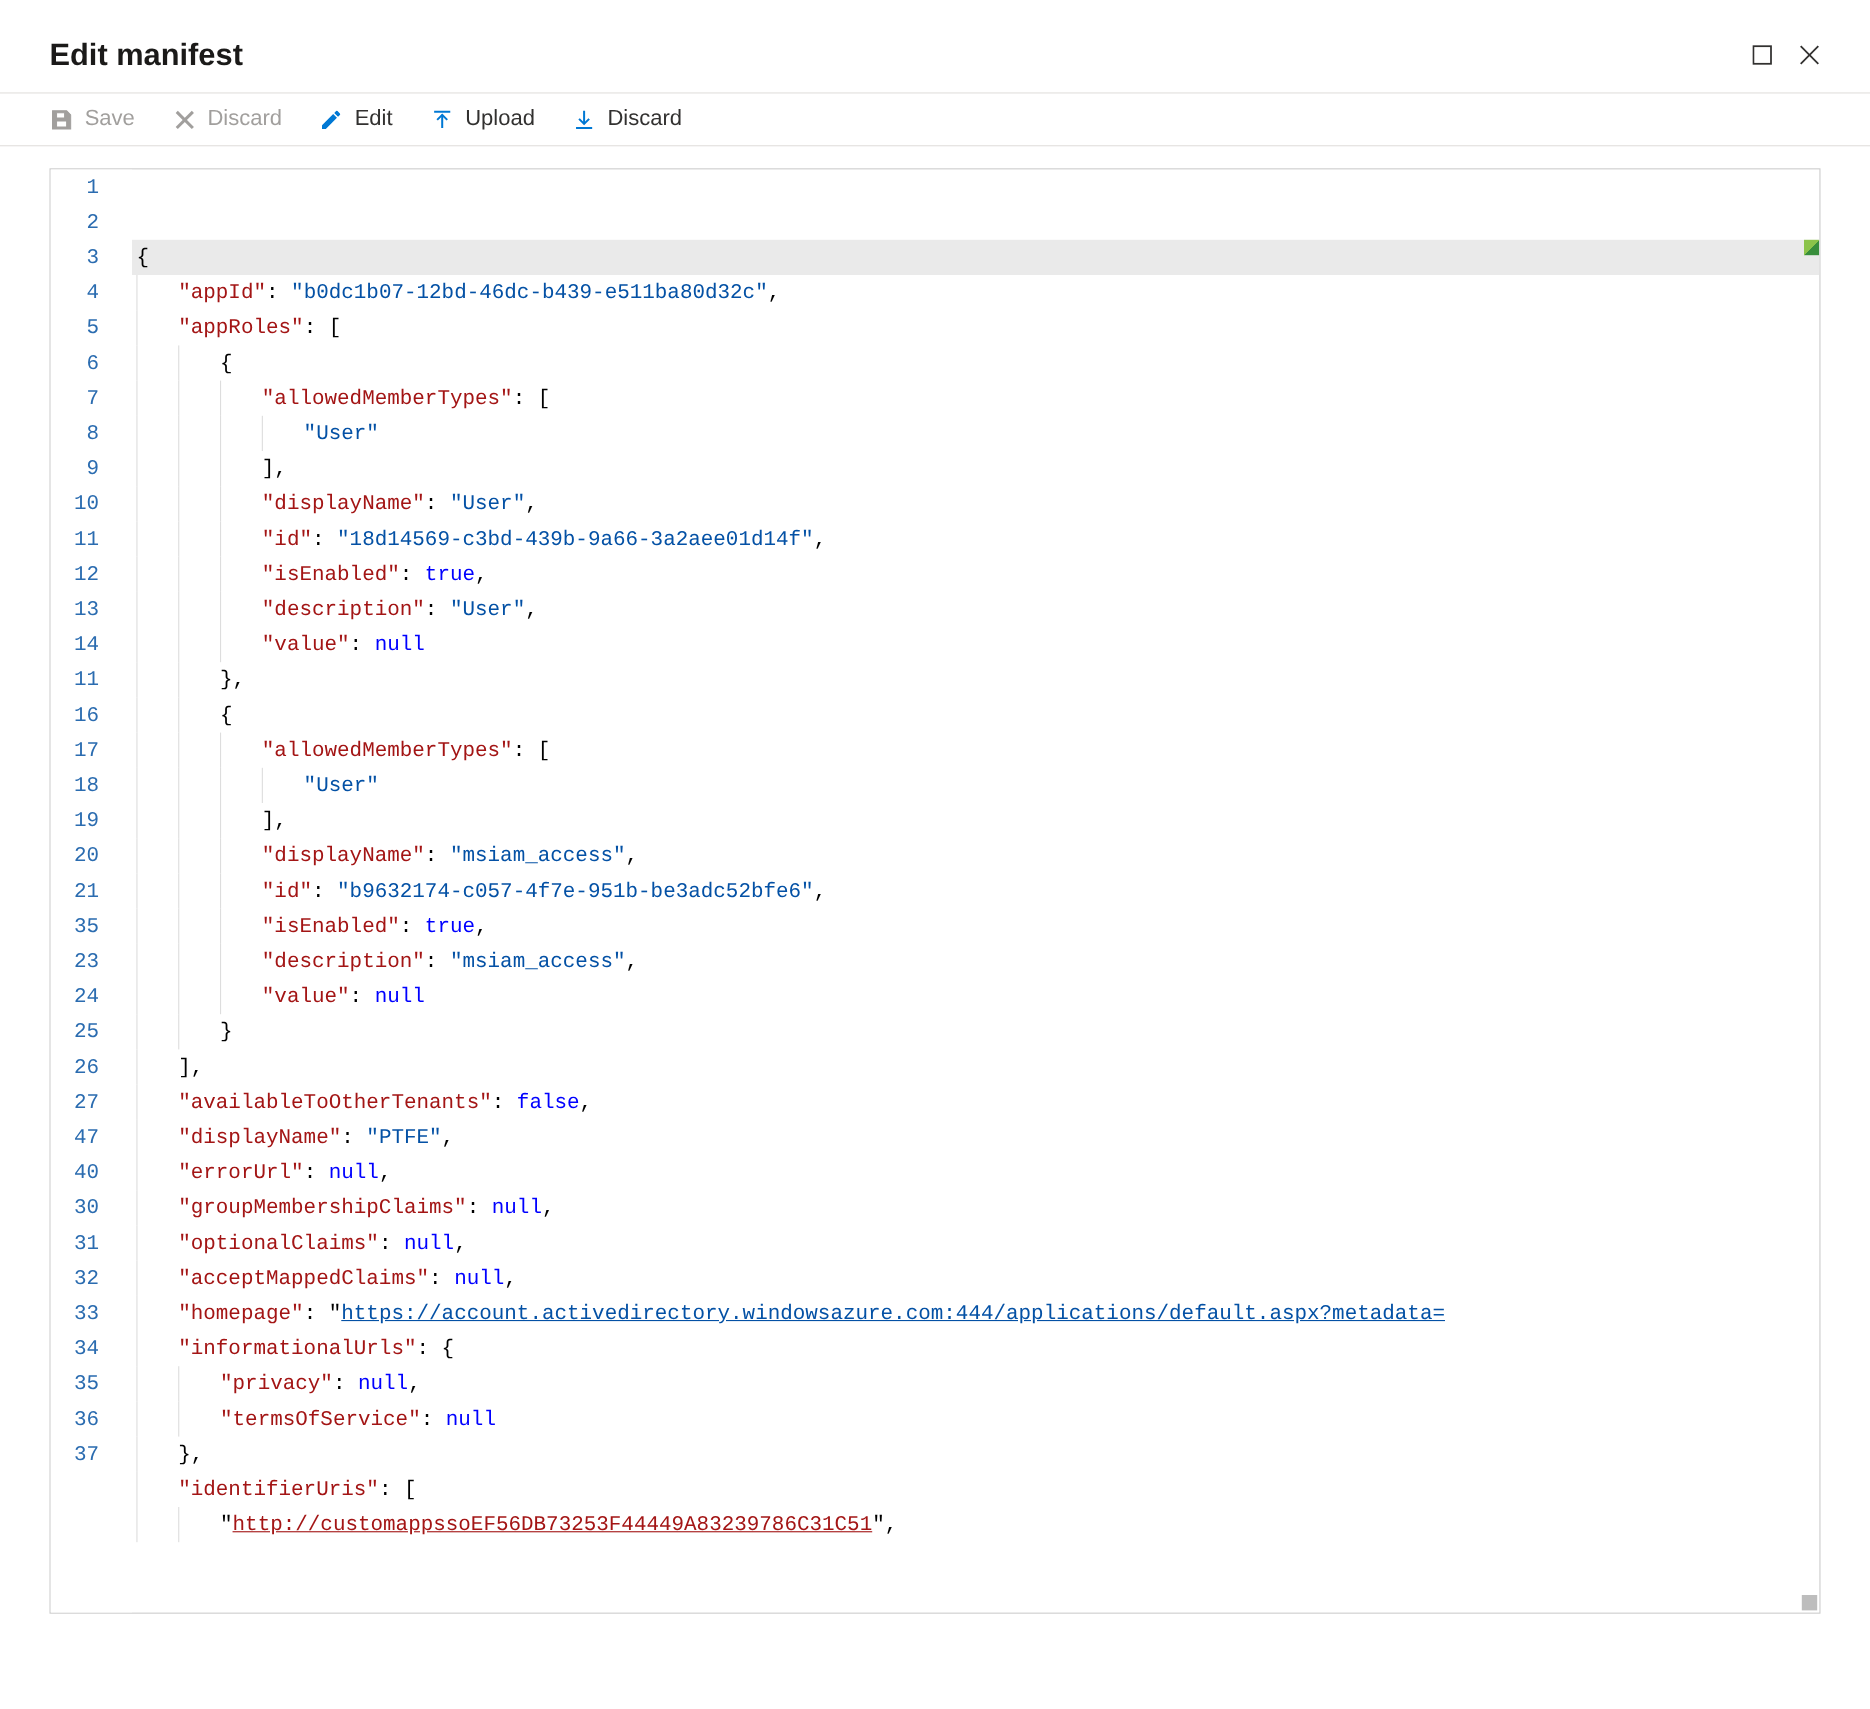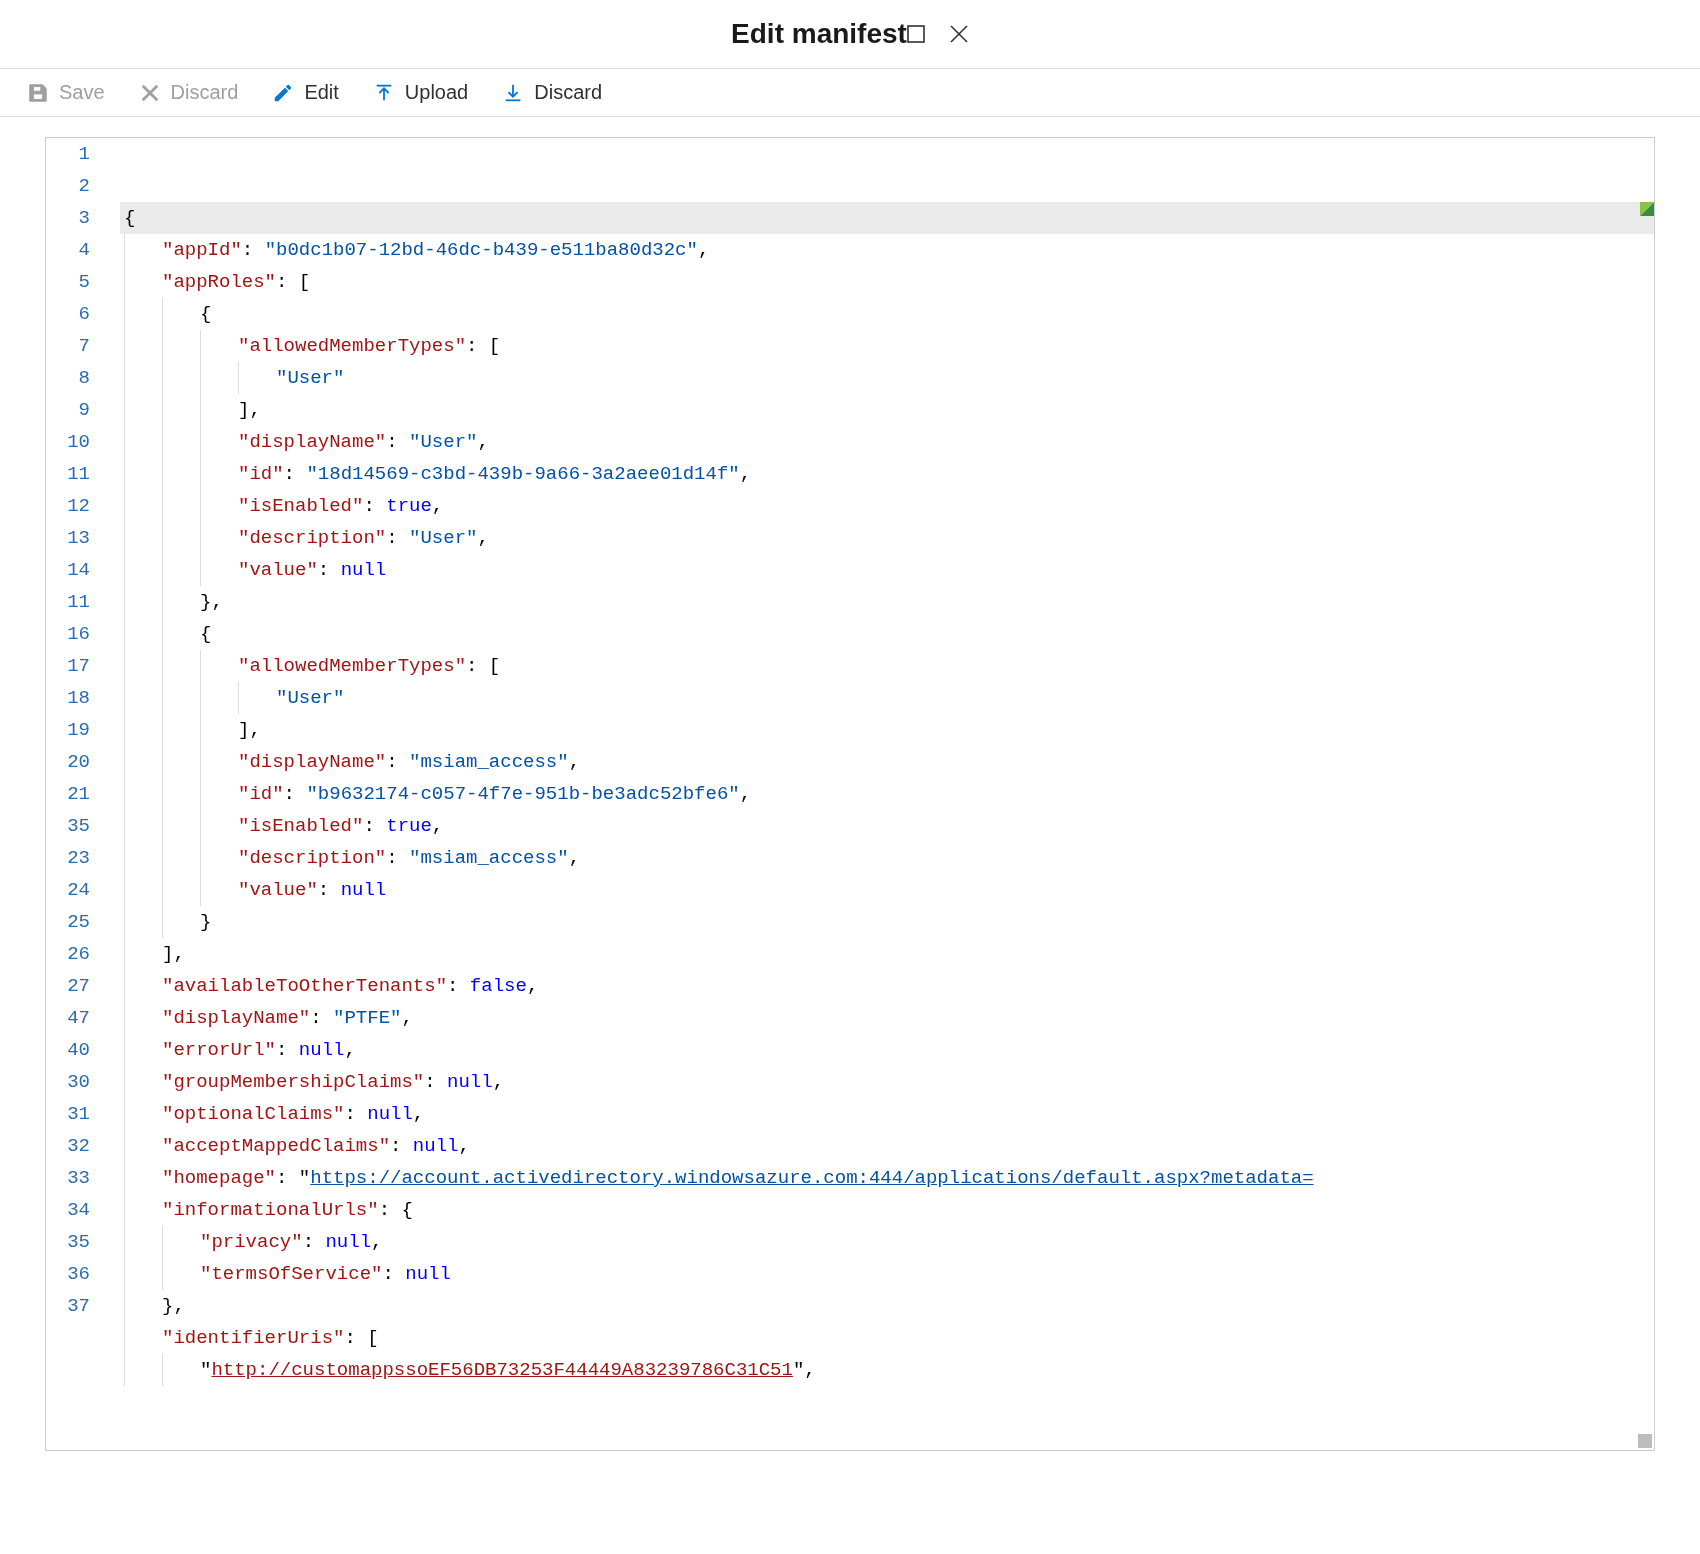--- a/index.html
+++ b/index.html
@@ -5,23 +5,24 @@
   * { box-sizing: border-box; margin: 0; padding: 0; }
   body {
     font-family: "Segoe UI", -apple-system, BlinkMacSystemFont, sans-serif;
     background: #fff;
     font-size: 21px;
     color: #323130;
   }
   .header {
     display: flex;
     align-items: center;
-    justify-content: center;
+    justify-content: space-between;
     padding: 18px 45px 18px 45px;
     border-bottom: 1px solid #e1dfdd;
+    margin-top: 16px;
   }
   .header-title {
     font-size: 28px;
     font-weight: 700;
     color: #1b1a19;
   }
   .header-controls {
     display: flex;
     gap: 24px;
     align-items: center;
@@ -30,21 +31,21 @@
     color: #323130;
     cursor: pointer;
     display: flex;
     align-items: center;
     justify-content: center;
   }
   .toolbar {
     display: flex;
     align-items: center;
     gap: 34px;
-    padding: 12px 27px;
+    padding: 12px 45px;
     border-bottom: 1px solid #e1dfdd;
   }
   .tb-item {
     display: flex;
     align-items: center;
     gap: 10px;
     cursor: pointer;
     font-size: 20px;
     color: #323130;
   }

